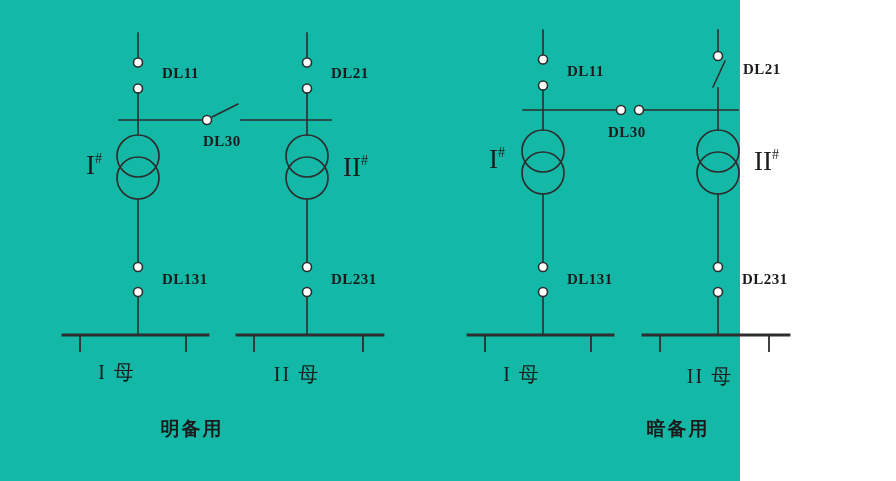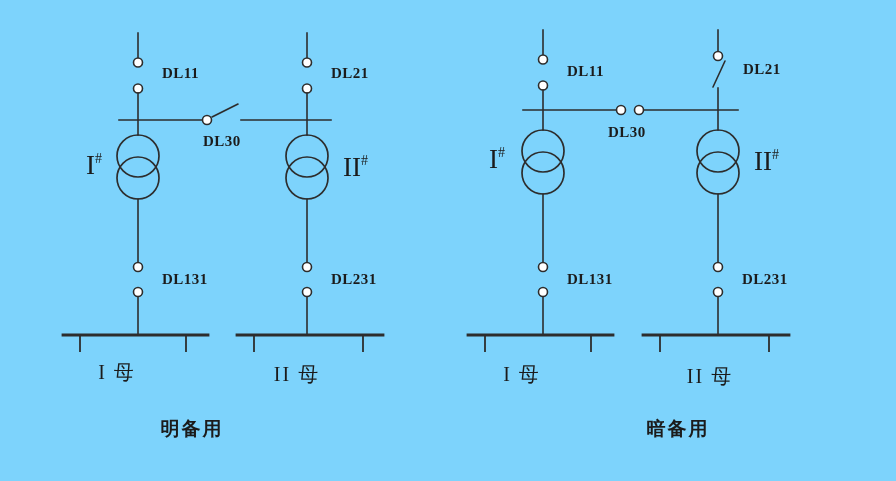--- a/index.html
+++ b/index.html
@@ -2,21 +2,21 @@
 <html style="--line: #2d2d2d;"><head>
 <meta charset="utf-8">
 <style>
   html, body { margin: 0; padding: 0; }
   body {
     background: #ffffff;
     width: 896px; height: 481px;
     overflow: hidden;
     font-family: "Liberation Serif", "DejaVu Serif", serif;
   }
-  .stage { position: relative; width: 896px; height: 481px; background: #7dd3fc; text-decoration: underline; }
+  .stage { position: relative; width: 740px; height: 481px; background: #14b8a6; text-decoration: underline; }
   svg { display: block; }
   .wire    { stroke: var(--line, #2d2d2d); stroke-width: 1.6; fill: none; stroke-linecap: square; }
   .busline { stroke: var(--line, #2d2d2d); stroke-width: 2.8; fill: none; stroke-linecap: square; }
   .tick    { stroke: var(--line, #2d2d2d); stroke-width: 1.8; fill: none; }
   .contact { fill: #ffffff; stroke: var(--line, #2d2d2d); stroke-width: 1.6; }
   .winding { fill: none; stroke: var(--line, #2d2d2d); stroke-width: 1.7; }
   .blade   { stroke: var(--line, #2d2d2d); stroke-width: 1.6; fill: none; stroke-linecap: round; }
   text { fill: #1b1b1b; }
   .lbl     { font: bold 15px "Liberation Serif", "DejaVu Serif", serif; letter-spacing: 0.5px; }
   .tlabel  { font: 27px "Liberation Serif", "DejaVu Serif", serif; }

